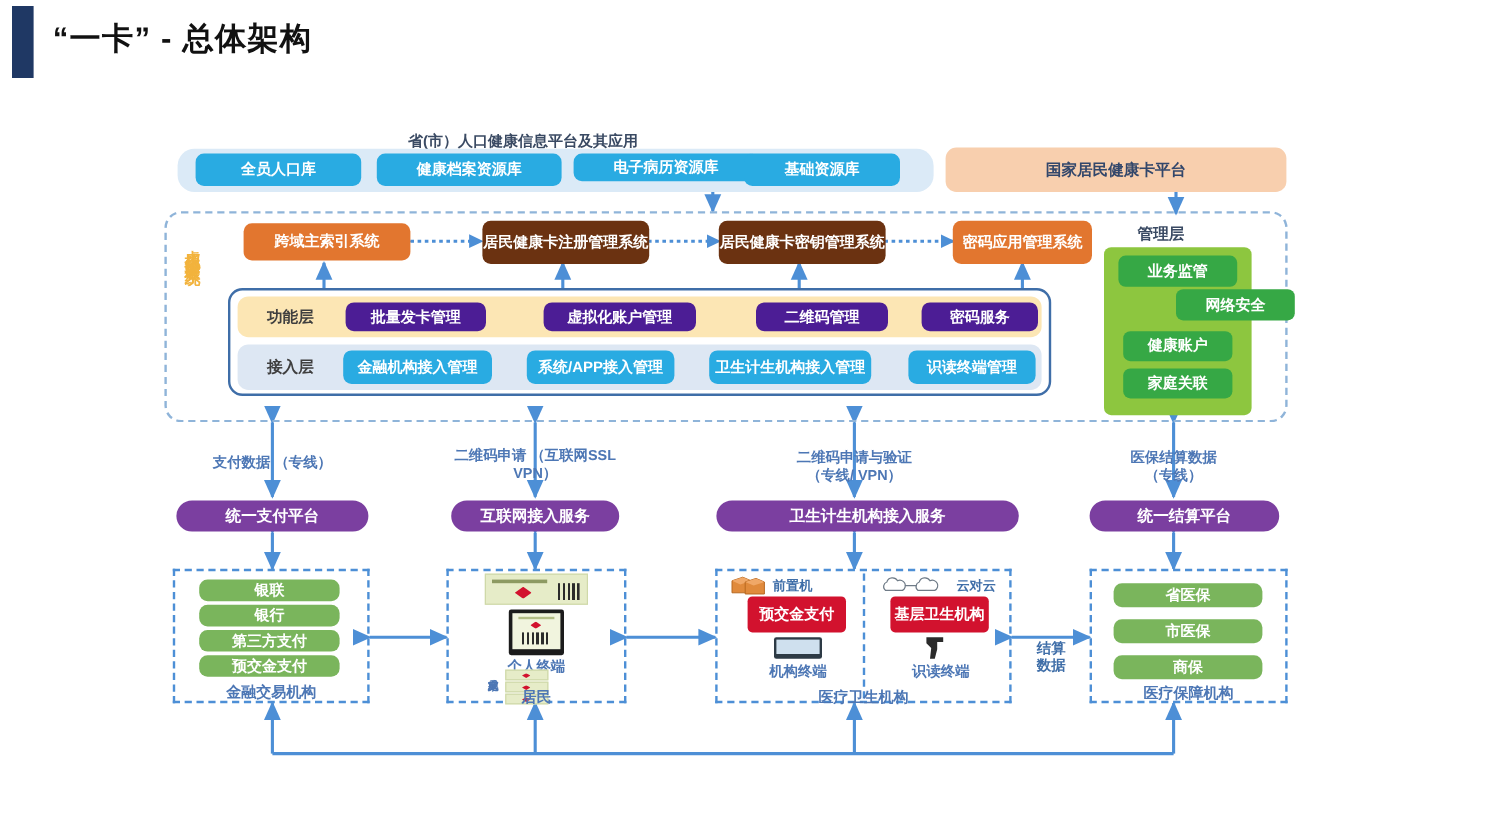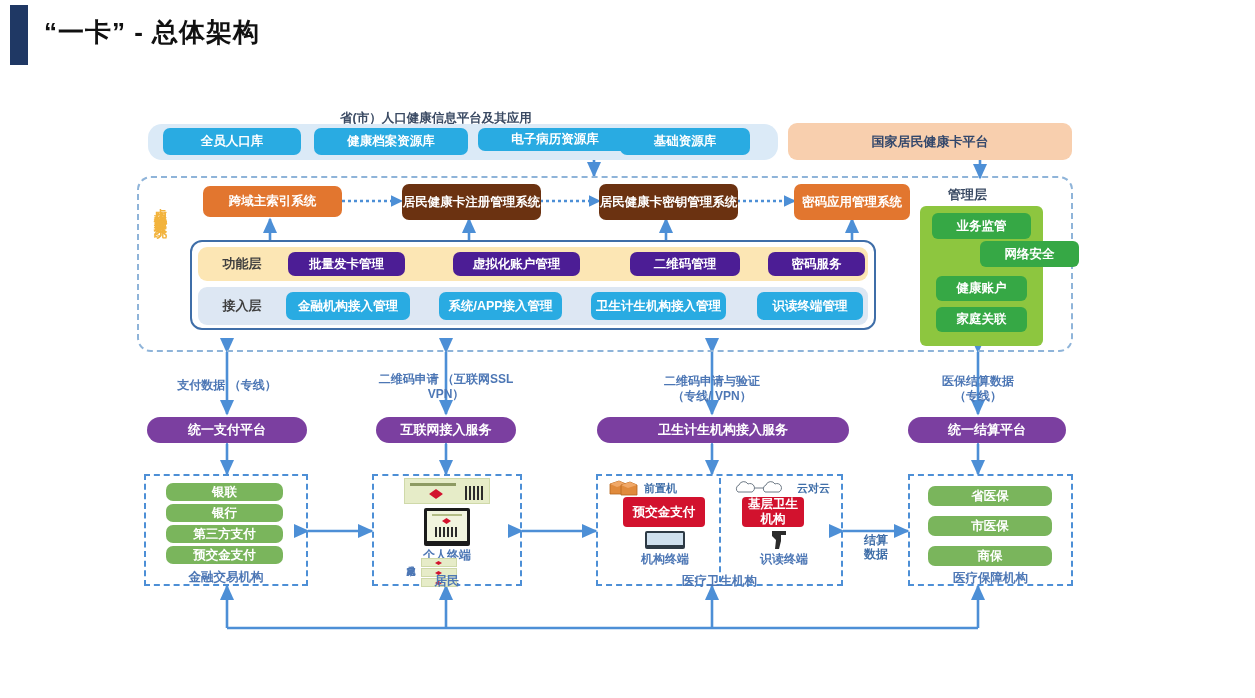--- a/index.html
+++ b/index.html
@@ -329,21 +329,21 @@
   <div class="small-cap" style="left:618px;top:551px;width:94px;">机构终端</div>
 
   <svg style="position:absolute;left:733px;top:479px;width:62px;height:18px;" viewBox="0 0 62 18">
     <g fill="#ffffff" stroke="#6f7b87" stroke-width="1">
       <path d="M5,13 a4,4 0 0,1 1,-7 a5,5 0 0,1 9,-1 a4,4 0 0,1 4,8 z"></path>
       <path d="M32,13 a4,4 0 0,1 1,-7 a5,5 0 0,1 9,-1 a4,4 0 0,1 4,8 z"></path>
     </g>
     <line x1="21" y1="9" x2="31" y2="9" stroke="#6f7b87" stroke-width="1"></line>
   </svg>
   <div class="mini-label" style="left:797px;top:481px;">云对云</div>
-  <div class="red-chip" style="left:742px;top:497px;width:62px;height:30px;">基层卫生机构</div>
+  <div class="red-chip" style="left:742px;top:497px;width:82px;height:30px;">基层卫生机构</div>
 
   <svg style="position:absolute;left:769px;top:529px;width:26px;height:22px;" viewBox="0 0 26 22">
     <path d="M3,2 L17,2 L17,6 L12,6 L12,12 L10,20 L6,20 L7,11 L3,7 Z" fill="#2b2b2b"></path>
   </svg>
   <div class="small-cap" style="left:737px;top:551px;width:94px;">识读终端</div>
   <div class="group-caption" style="left:596px;top:573px;width:247px;">医疗卫生机构</div>
 
   <div class="settle-label" style="left:850px;top:533px;width:52px;">结算
 数据</div>
 

